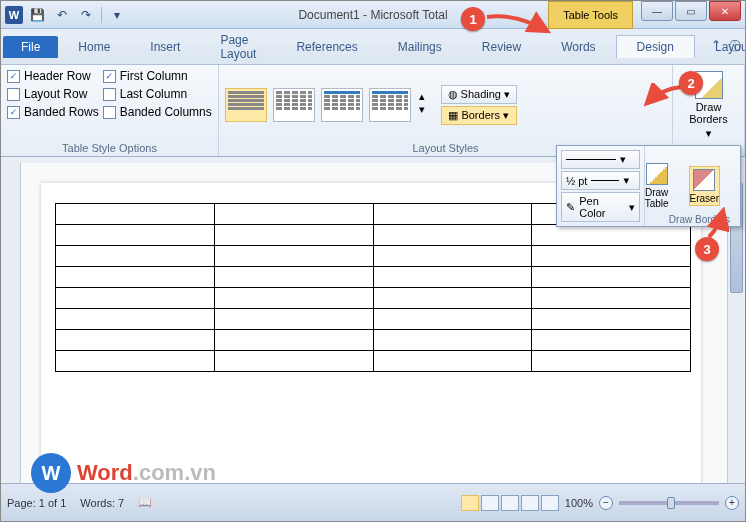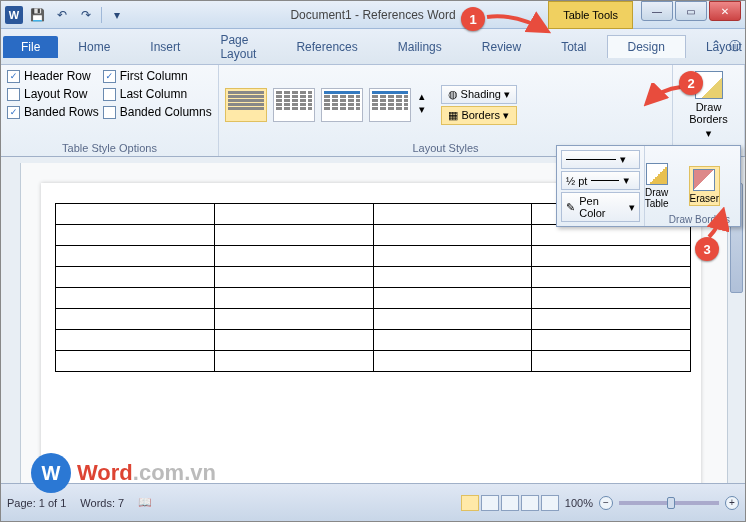--- a/index.html
+++ b/index.html
@@ -92,38 +92,38 @@
 
 <div class="titlebar">
   <div class="word-icon">W</div>
   <div class="qat">
     <div class="qat-btn">💾</div>
     <div class="qat-btn">↶</div>
     <div class="qat-btn">↷</div>
     <div class="qat-sep"></div>
     <div class="qat-btn">▾</div>
   </div>
-  <div class="doc-title">Document1 - References Word</div>
+  <div class="doc-title">Document1 - Microsoft Total</div>
   <div class="table-tools-tab">Table Tools</div>
   <div class="win-controls">
     <div class="win-btn">—</div>
     <div class="win-btn">▭</div>
     <div class="win-btn win-close">✕</div>
   </div>
 </div>
 
 <div class="ribbon-tabs">
   <div class="tab file">File</div>
   <div class="tab">Home</div>
   <div class="tab">Insert</div>
   <div class="tab">Page Layout</div>
   <div class="tab">References</div>
   <div class="tab">Mailings</div>
   <div class="tab">Review</div>
-  <div class="tab">Total</div>
+  <div class="tab">Words</div>
   <div class="tab active">Design</div>
   <div class="tab">Layout</div>
   <div class="tab-extras">
     <span>⌃</span>
     <span>ⓘ</span>
   </div>
 </div>
 
 <div class="ribbon">
   <div class="group" style="width:218px">

